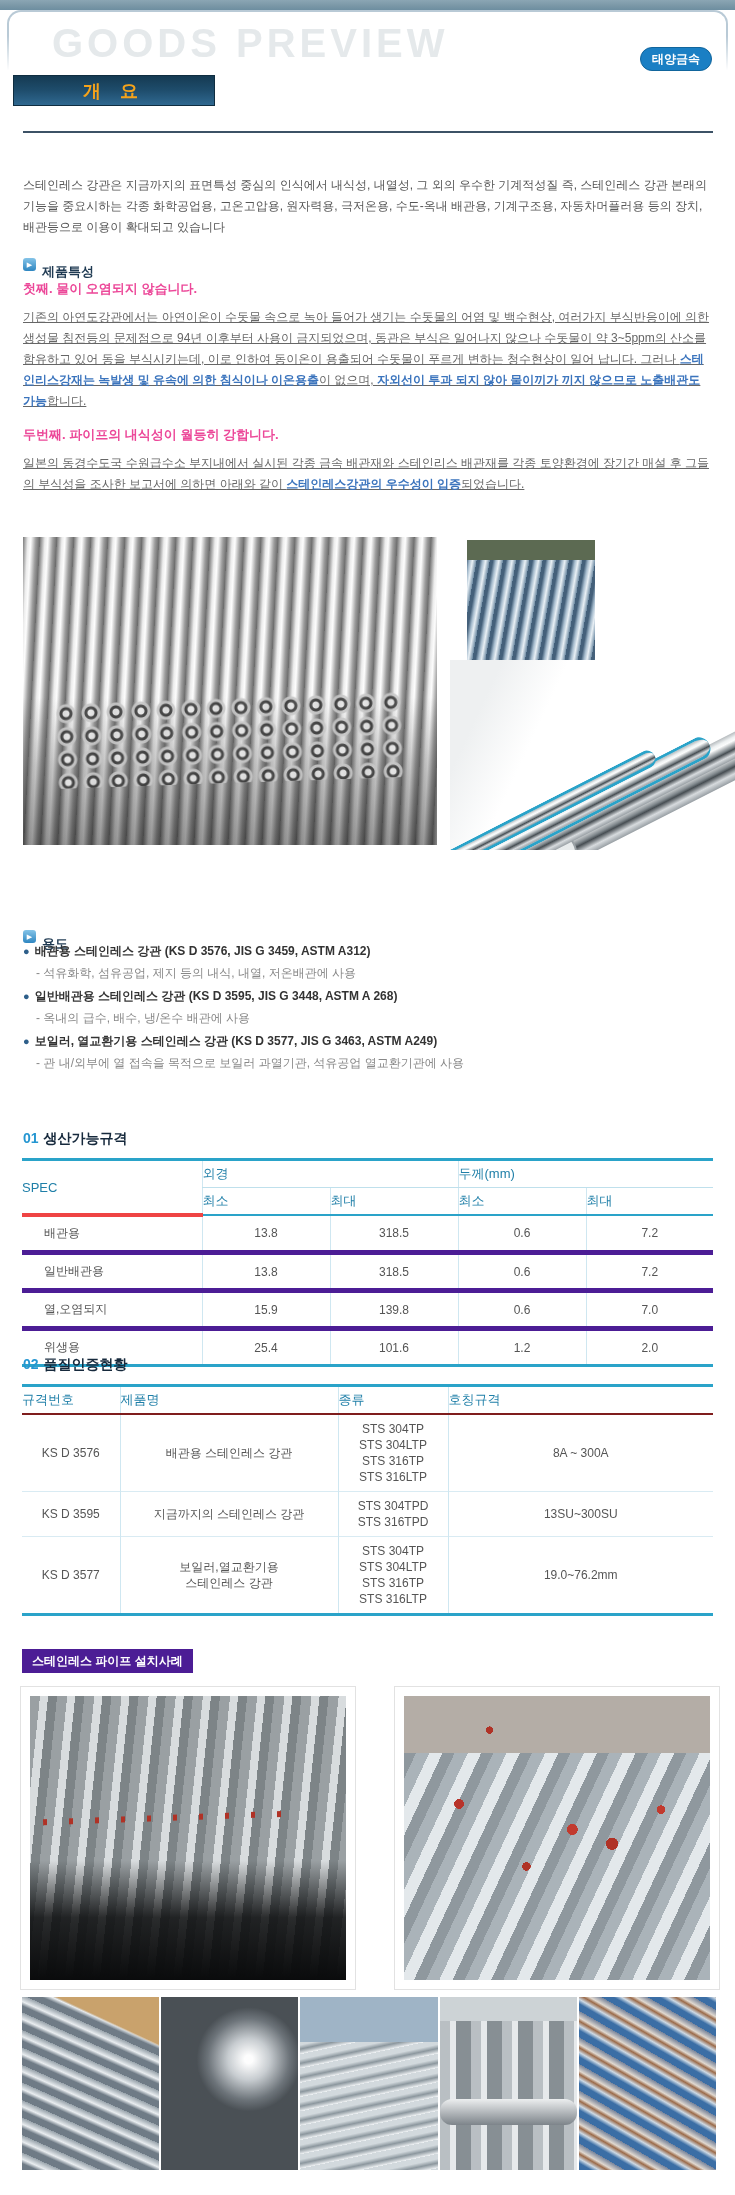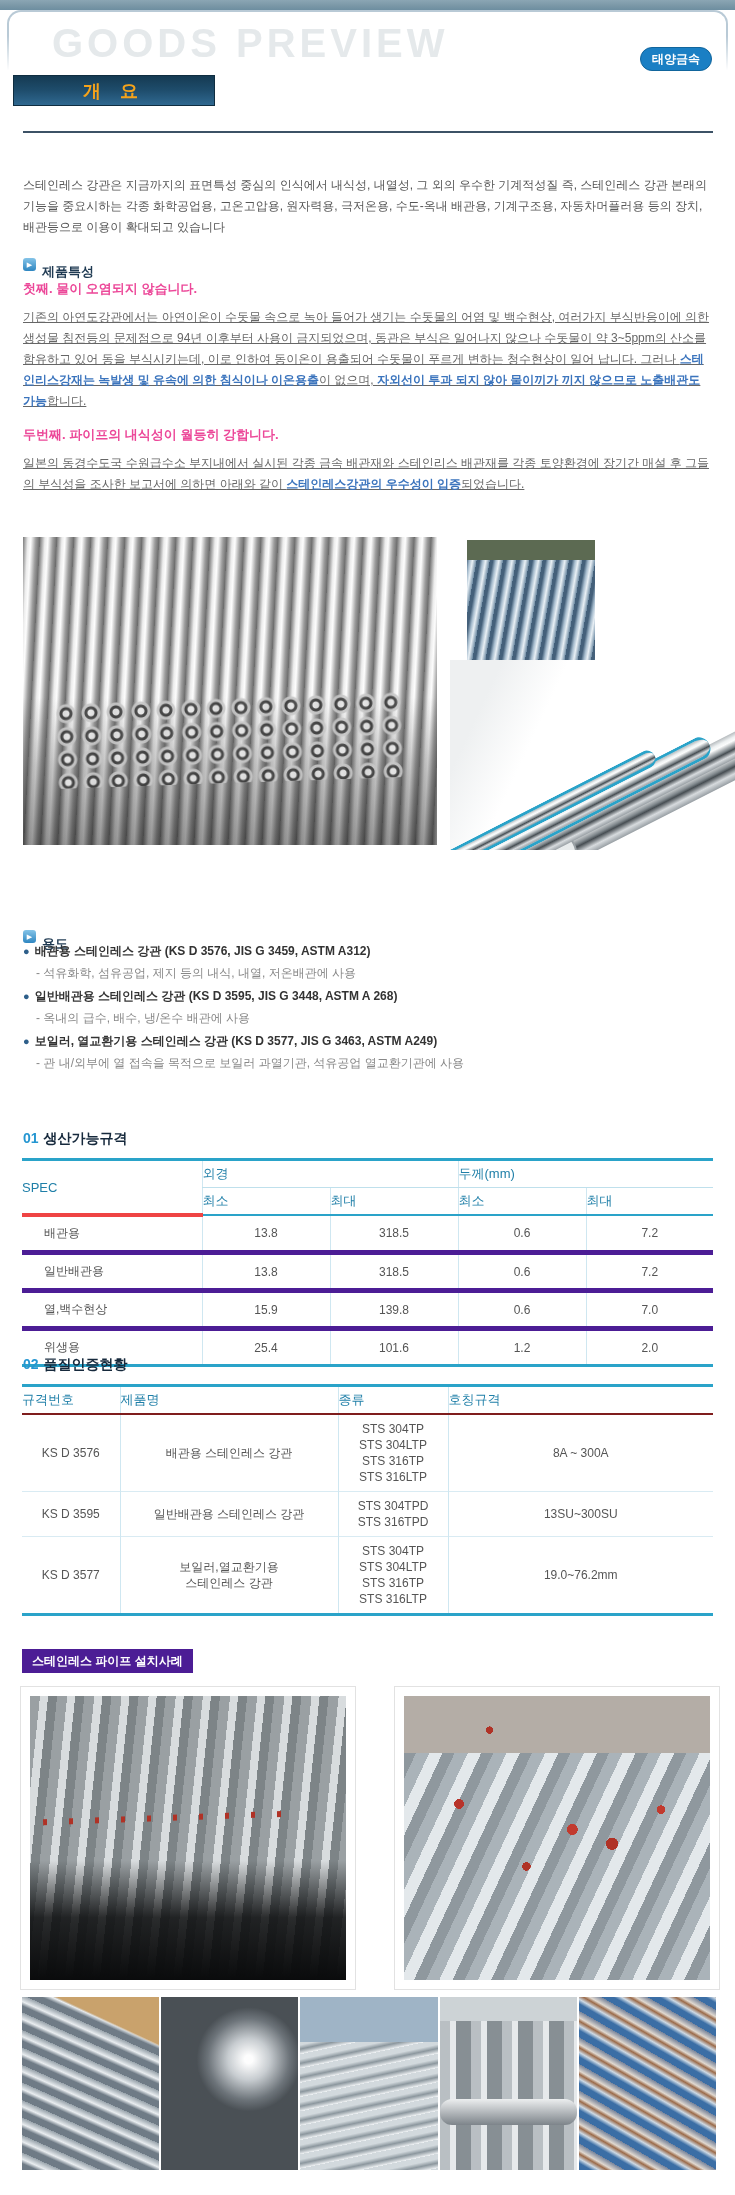--- a/index.html
+++ b/index.html
@@ -225,21 +225,21 @@
         <td class="bl">7.2</td>
       </tr>
       <tr>
         <td class="name">일반배관용</td>
         <td class="bl">13.8</td>
         <td class="bl">318.5</td>
         <td class="bl">0.6</td>
         <td class="bl">7.2</td>
       </tr>
       <tr>
-        <td class="name">열,백수현상</td>
+        <td class="name">열,오염되지</td>
         <td class="bl">15.9</td>
         <td class="bl">139.8</td>
         <td class="bl">0.6</td>
         <td class="bl">7.0</td>
       </tr>
       <tr>
         <td class="name">위생용</td>
         <td class="bl">25.4</td>
         <td class="bl">101.6</td>
         <td class="bl">1.2</td>
@@ -276,21 +276,21 @@
           <div>STS 304TP</div>
           <div>STS 304LTP</div>
           <div>STS 316TP</div>
           <div>STS 316LTP</div>
         </td>
         <td class="bl">8A ~ 300A</td>
       </tr>
       <tr>
         <td>KS D 3595</td>
         <td class="bl">
-            <div>일반배관용 스테인레스 강관</div>
+            <div>지금까지의 스테인레스 강관</div>
           </td>
         <td class="bl types">
           <div>STS 304TPD</div>
           <div>STS 316TPD</div>
         </td>
         <td class="bl">13SU~300SU</td>
       </tr>
       <tr>
         <td>KS D 3577</td>
         <td class="bl">

